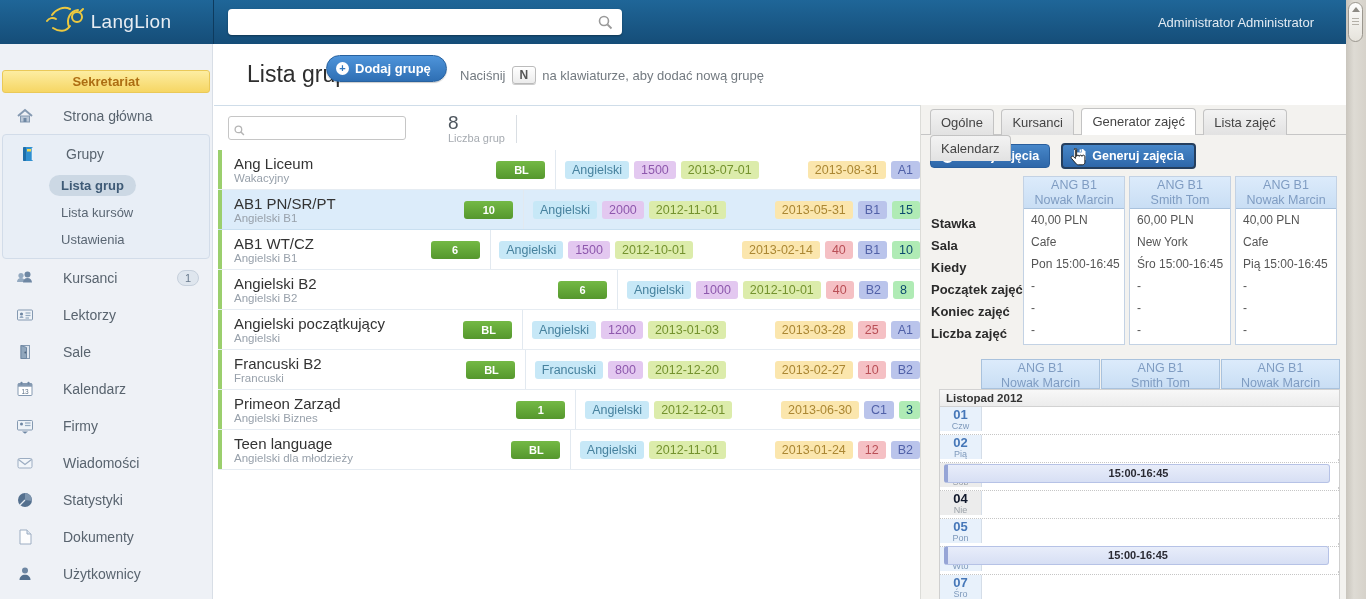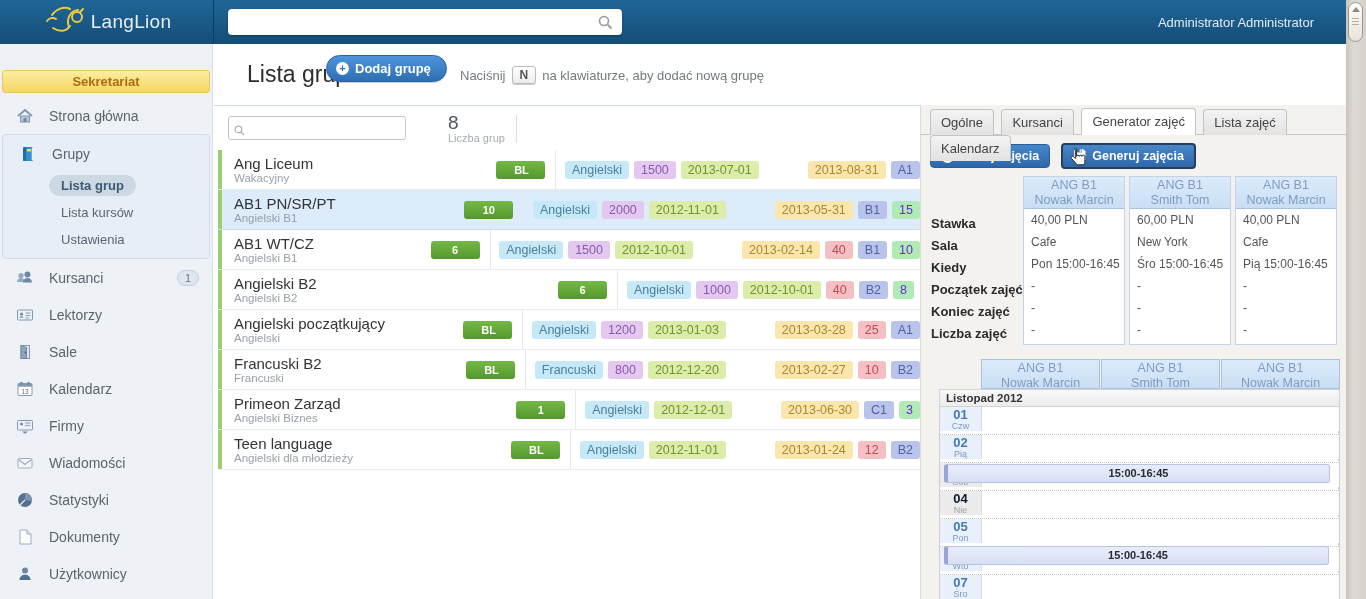--- a/index.html
+++ b/index.html
@@ -16,21 +16,21 @@
               font-size:13px;color:#333;box-sizing:border-box;}
   .top-search-ico{position:absolute;left:598px;top:15px;}
   .top-user{position:absolute;right:32px;top:15px;color:#e3ebf3;font-size:13px;}
   
   .sidebar{position:absolute;left:0;top:44px;width:213px;bottom:0;background:#eef1f6;
            border-right:1px solid #d8dee6;box-sizing:border-box;}
   .sek{margin:26px 2px 0;height:21px;background:linear-gradient(#fdeda2,#f6d664);
        border:1px solid #eac958;border-radius:3px;color:#ad6d12;font-weight:bold;font-size:13px;
        text-align:center;line-height:21px;}
   .menu{margin-top:4px;}
-  .sitem{height:37px;display:flex;align-items:center;gap:15px;padding-left:15px;cursor:pointer;}
+  .sitem{height:37px;display:flex;align-items:center;gap:29px;padding-left:15px;cursor:pointer;}
   .sitem .slabel{font-size:14px;color:#59646f;}
   .sicon{width:19px;height:19px;display:inline-flex;align-items:center;justify-content:center;}
   .grp-box{margin:0 2px;background:#e8eef6;border:1px solid #d2dce9;border-radius:4px;padding-bottom:5px;}
   .subitem{height:27px;display:flex;align-items:center;padding-left:46px;}
   .subpill{font-size:13px;color:#5a6673;padding:3px 12px;}
   .subpill.active{background:#ccd8e4;border-radius:12px;color:#3e5a76;font-weight:bold;}
   .sbadge{margin-left:auto;margin-right:13px;background:#dfe6ee;border:1px solid #c6d0dc;color:#68798c;
           border-radius:9px;font-size:11px;padding:1px 7px;}
   
   .main{position:absolute;left:214px;top:44px;right:20px;bottom:0;background:#fff;}
@@ -66,21 +66,21 @@
           font-weight:bold;padding:3px 18px;min-width:13px;text-align:center;}
   .vdiv{width:1px;align-self:stretch;background:#e2e9f0;margin:0 9px 0 10px;}
   .gtags{display:flex;align-items:center;gap:5px;font-size:12.5px;white-space:nowrap;}
   .tag{padding:2px 7px;border-radius:3px;}
   .t-lang{background:#c7e8f7;color:#47829e;}
   .t-price{background:#e3c8f0;color:#8e58ad;}
   .t-ds{background:#dcecab;color:#74922e;}
   .t-de{background:#fbe6ad;color:#ab8733;margin-left:44px;}
   .t-nr{background:#f5c0c4;color:#b94f56;}
   .t-lv{background:#bac4eb;color:#5161a8;}
-  .t-ng{background:#b0ebb5;color:#6d28d9;}
+  .t-ng{background:#b0ebb5;color:#0c4a6e;}
   
   .panel{position:absolute;left:706px;top:61px;right:0;bottom:0;background:#f3f2ef;border-left:1px solid #dcdcd8;box-sizing:border-box;}
   .tabbar{position:relative;margin-top:3px;height:26px;padding-left:9px;border-bottom:1px solid #c6c6c6;}
   .tab{display:inline-block;height:25px;line-height:25px;padding:0 10px;margin-right:3px;
        background:linear-gradient(#f3f3f3,#e2e2e2);border:1px solid #c3c3c3;border-bottom:none;
        border-radius:4px 4px 0 0;font-size:13px;color:#444;position:relative;vertical-align:bottom;cursor:pointer;}
   .tab.active{background:#fff;height:26px;line-height:26px;z-index:2;}
   .pbtns{margin:9px 0 0 9px;display:flex;gap:11px;}
   .btn-blue{display:inline-flex;align-items:center;gap:6px;height:24px;padding:0 10px;
      background:linear-gradient(#4787c9,#2e67a9);border:1px solid #295e9c;border-radius:4px;

